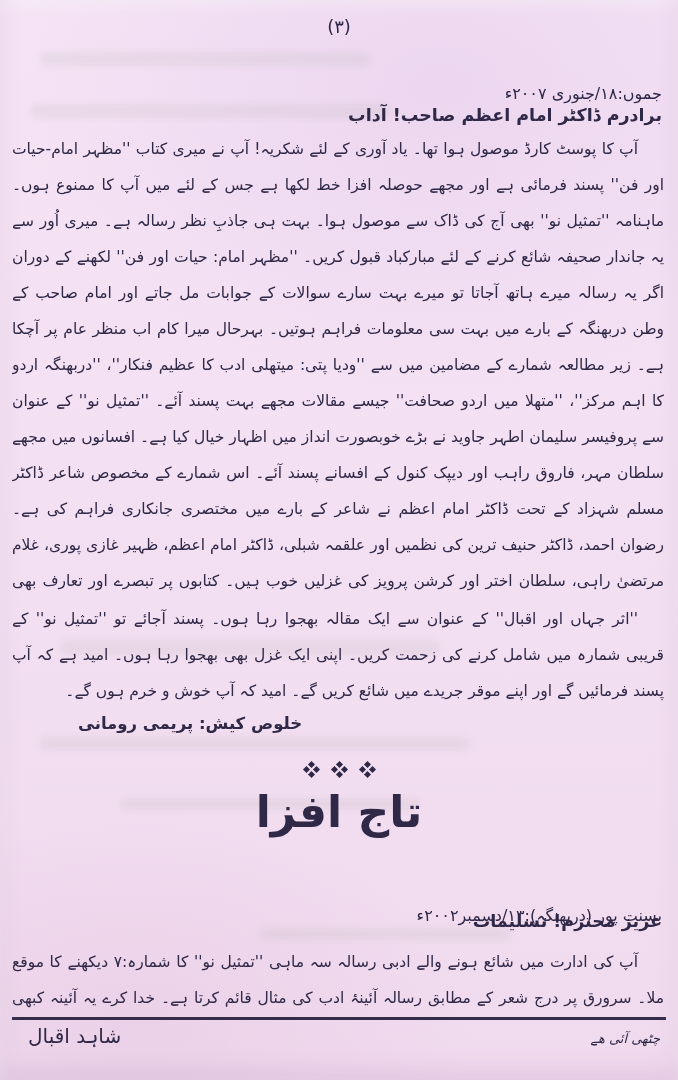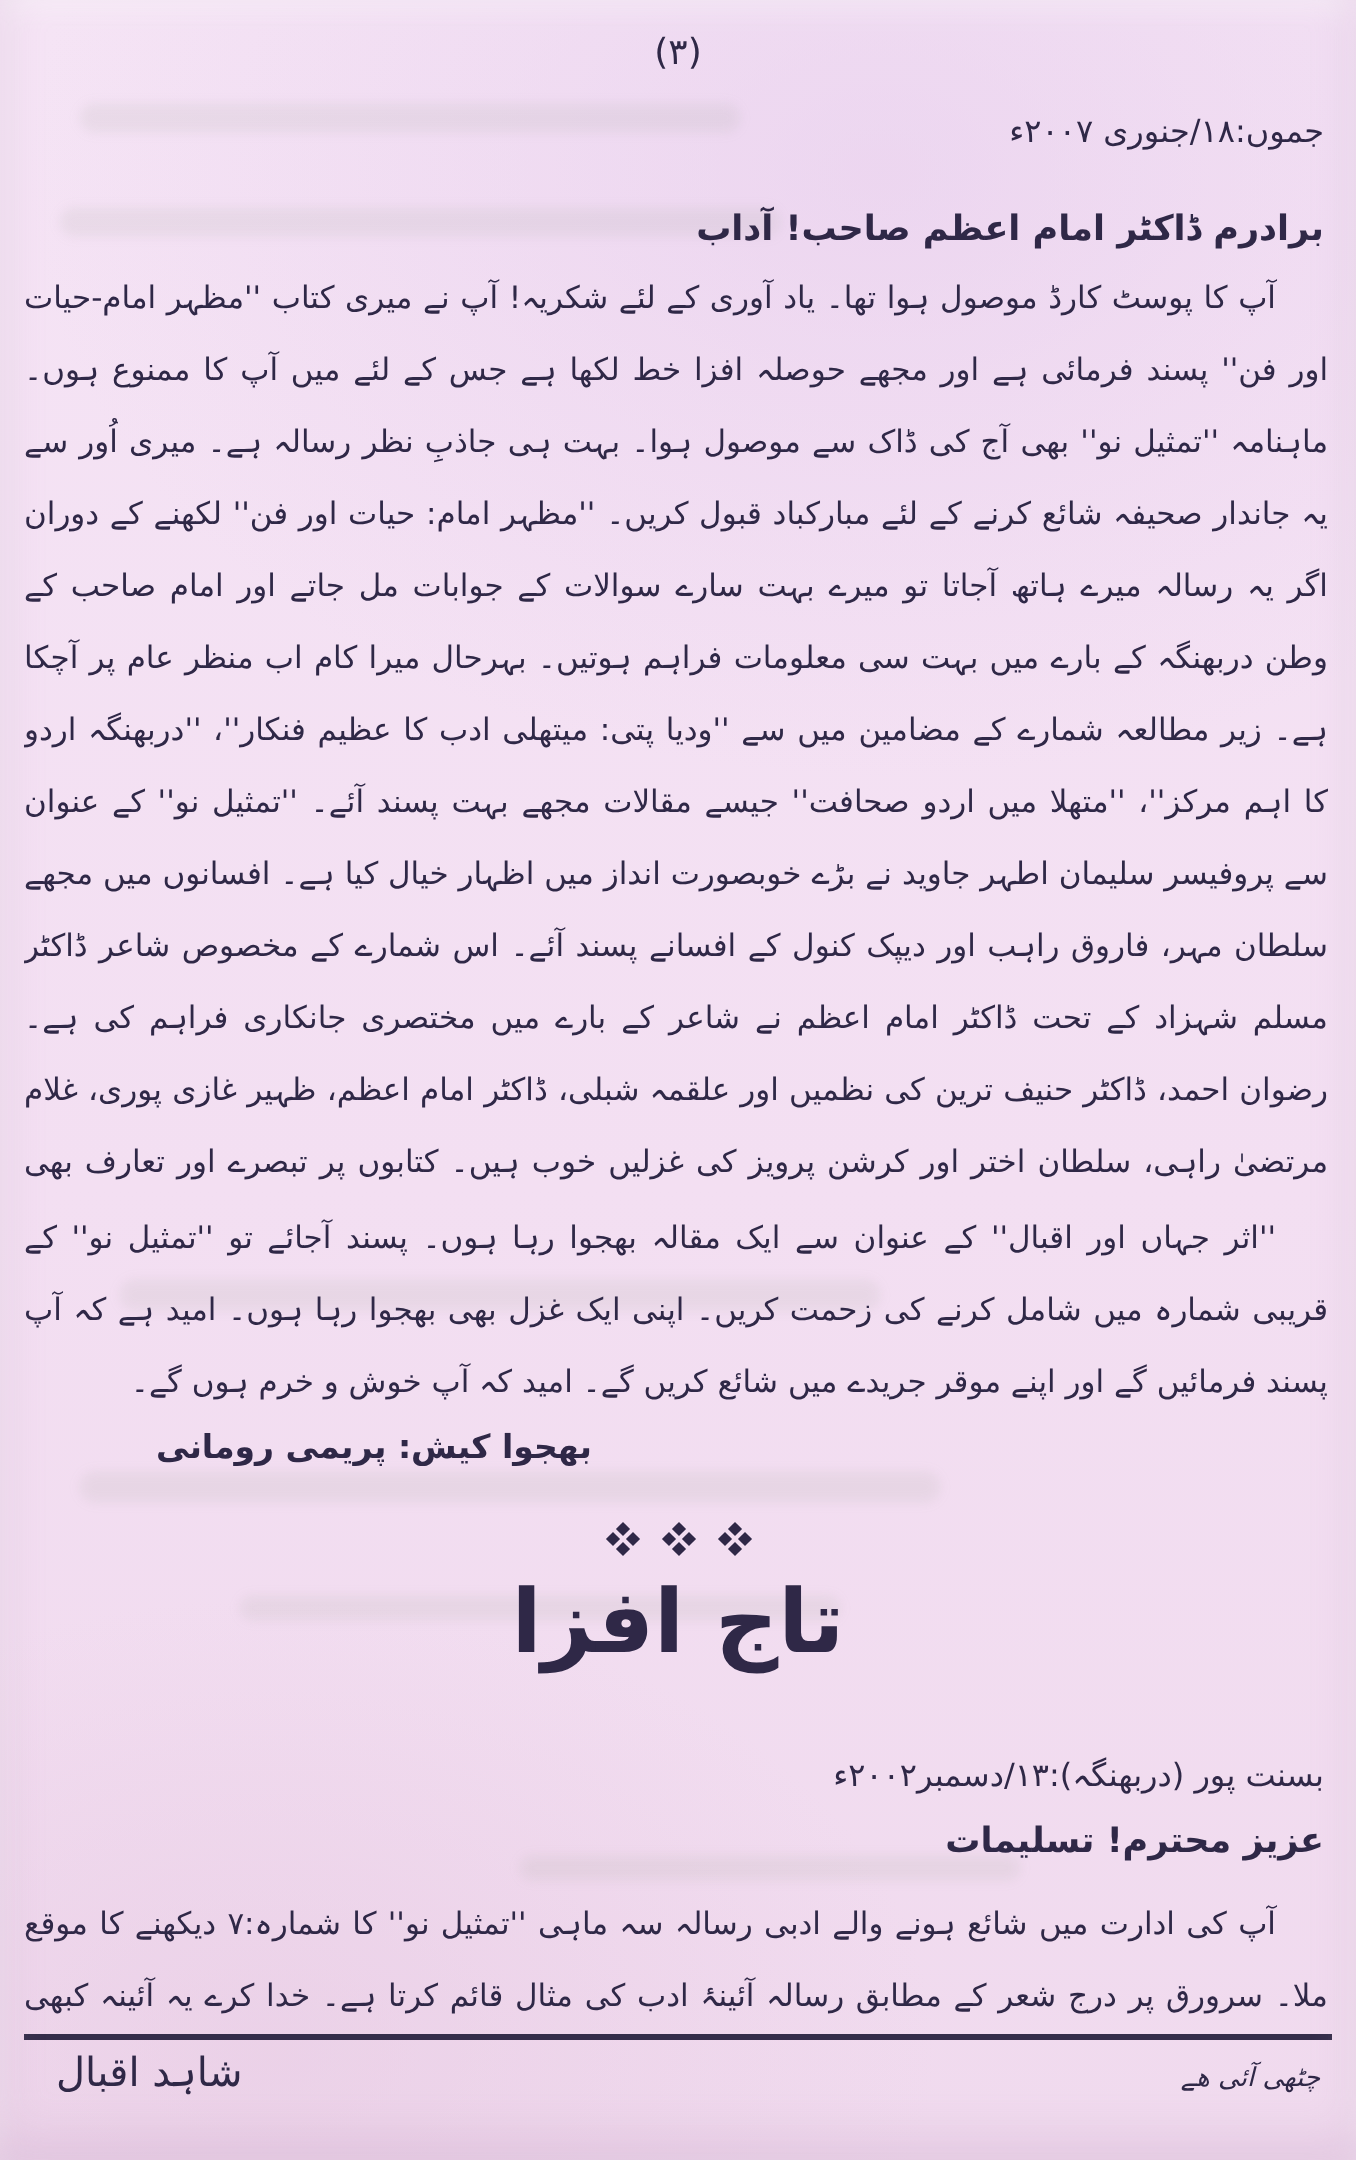--- a/index.html
+++ b/index.html
@@ -16,21 +16,21 @@
       linear-gradient(180deg,#f5e4f5 0%, #f3dff2 55%, #f0daee 100%);
     direction:rtl;
   }
   .page::after{
     content:"";position:absolute;inset:0;pointer-events:none;
     box-shadow:inset 0 -10px 22px rgba(190,150,190,.28), inset 0 5px 14px rgba(255,255,255,.45);
   }
   .smudge{position:absolute;background:rgba(142,152,132,.10);filter:blur(3px);border-radius:8px;pointer-events:none;}
   .abs{position:absolute;}
   .page-marker{top:16px;left:0;width:100%;text-align:center;font-size:18px;letter-spacing:2px;}
-  .dateline{right:16px;font-size:16px;}
+  .dateline{right:16px;font-size:16px;margin-top:28px;}
   .dl1{top:56px;}
   .salutation{right:16px;font-size:17.5px;font-weight:700;}
   .sal1{top:105px;}
   .body-para{
     left:12px;right:14px;
     font-size:15.5px;line-height:36px;
     text-align:justify;text-align-last:right;
     text-indent:26px;
     overflow:hidden;
   }
@@ -71,21 +71,21 @@
   <div class="smudge" style="top:798px;left:120px;width:300px;height:12px;"></div>
   <div class="smudge" style="top:928px;left:260px;width:250px;height:12px;"></div>
 
   <div class="abs page-marker">(۳)</div>
 
   <section>
     <div class="abs dateline dl1">جموں:۱۸/جنوری ۲۰۰۷ء</div>
     <div class="abs salutation sal1">برادرم ڈاکٹر امام اعظم صاحب!  آداب</div>
     <p class="abs body-para p1">آپ کا پوسٹ کارڈ موصول ہوا تھا۔ یاد آوری کے لئے شکریہ! آپ نے میری کتاب ''مظہر امام-حیات اور فن'' پسند فرمائی ہے اور مجھے حوصلہ افزا خط لکھا ہے جس کے لئے میں آپ کا ممنوع ہوں۔ ماہنامہ ''تمثیل نو'' بھی آج کی ڈاک سے موصول ہوا۔ بہت ہی جاذبِ نظر رسالہ ہے۔ میری اُور سے یہ جاندار صحیفہ شائع کرنے کے لئے مبارکباد قبول کریں۔ ''مظہر امام: حیات اور فن'' لکھنے کے دوران اگر یہ رسالہ میرے ہاتھ آجاتا تو میرے بہت سارے سوالات کے جوابات مل جاتے اور امام صاحب کے وطن دربھنگہ کے بارے میں بہت سی معلومات فراہم ہوتیں۔ بہرحال میرا کام اب منظر عام پر آچکا ہے۔ زیر مطالعہ شمارے کے مضامین میں سے ''ودیا پتی: میتھلی ادب کا عظیم فنکار''، ''دربھنگہ اردو کا اہم مرکز''، ''متھلا میں اردو صحافت'' جیسے مقالات مجھے بہت پسند آئے۔ ''تمثیل نو'' کے عنوان سے پروفیسر سلیمان اطہر جاوید نے بڑے خوبصورت انداز میں اظہار خیال کیا ہے۔ افسانوں میں مجھے سلطان مہر، فاروق راہب اور دیپک کنول کے افسانے پسند آئے۔ اس شمارے کے مخصوص شاعر ڈاکٹر مسلم شہزاد کے تحت ڈاکٹر امام اعظم نے شاعر کے بارے میں مختصری جانکاری فراہم کی ہے۔ رضوان احمد، ڈاکٹر حنیف ترین کی نظمیں اور علقمہ شبلی، ڈاکٹر امام اعظم، ظہیر غازی پوری، غلام مرتضیٰ راہی، سلطان اختر اور کرشن پرویز کی غزلیں خوب ہیں۔ کتابوں پر تبصرے اور تعارف بھی دلچسپ ہے۔ میری اُور سے یہ جاذب نظر رسالہ شائع کرنے کے لئے مبارکباد قبول کریں۔</p>
     <p class="abs body-para p2">''اثر جہاں اور اقبال'' کے عنوان سے ایک مقالہ بھجوا رہا ہوں۔ پسند آجائے تو ''تمثیل نو'' کے قریبی شمارہ میں شامل کرنے کی زحمت کریں۔ اپنی ایک غزل بھی بھجوا رہا ہوں۔ امید ہے کہ آپ پسند فرمائیں گے اور اپنے موقر جریدے میں شائع کریں گے۔ امید کہ آپ خوش و خرم ہوں گے۔</p>
-    <div class="abs signoff">بھجوا کیش: پریمی رومانی</div>
+    <div class="abs signoff">خلوص کیش: پریمی رومانی</div>
   </section>
 
   <div class="abs divider">
     <span class="orn">
         <i></i>
         <i></i>
         <i></i>
         <i></i>
       </span>
     <span class="orn">

